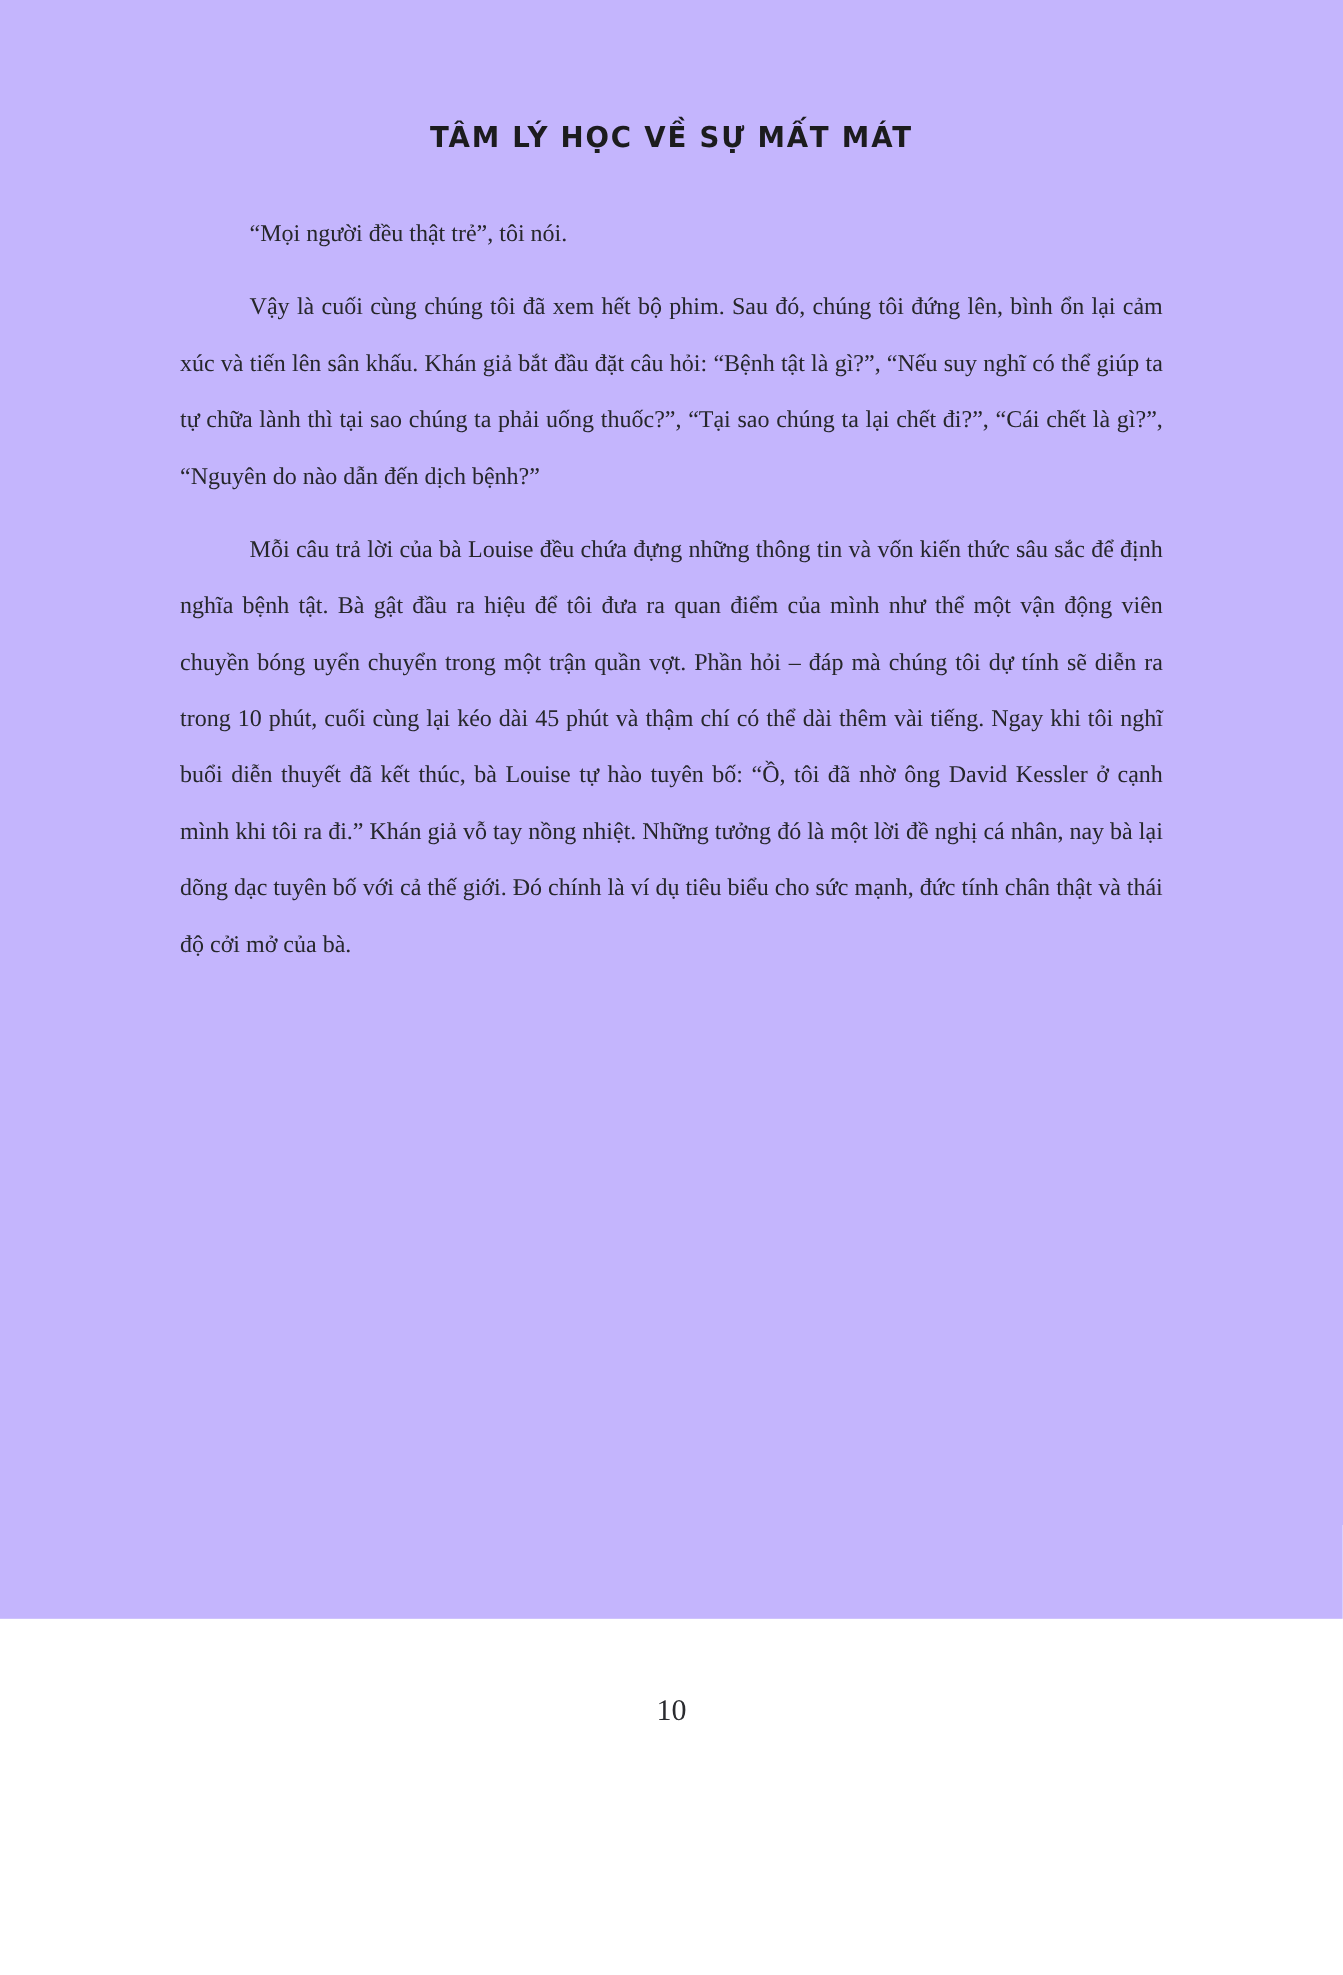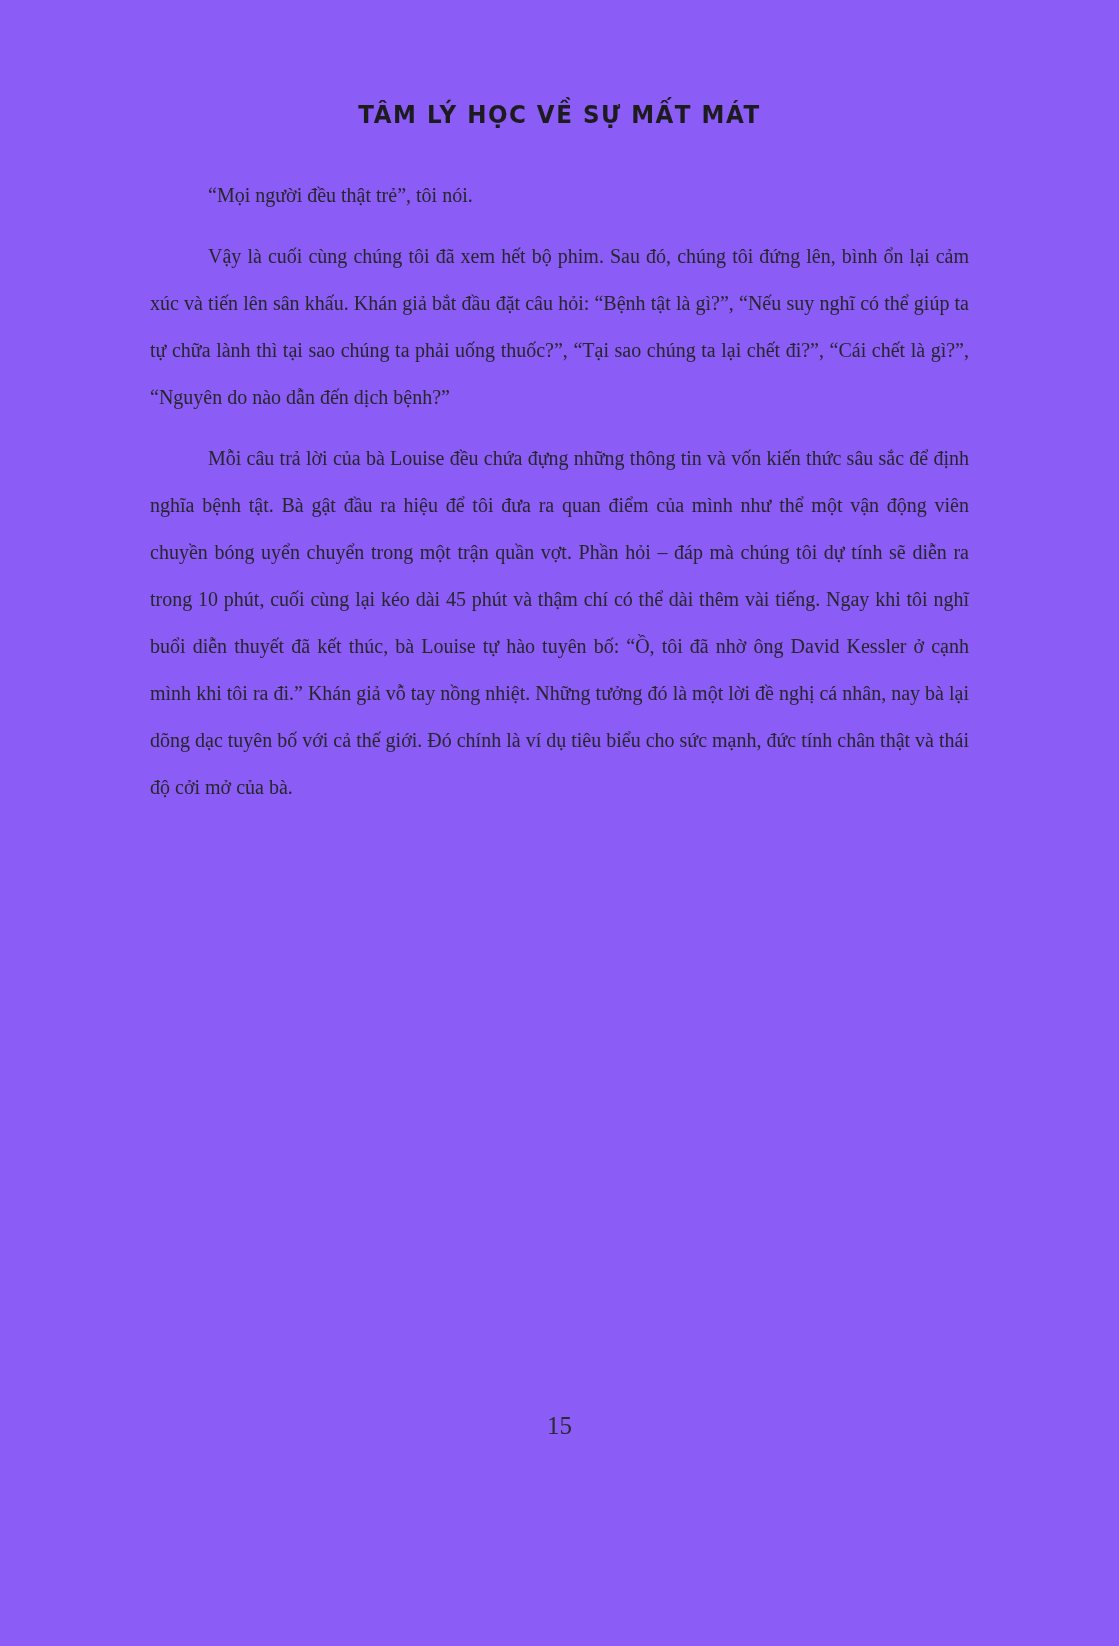--- a/index.html
+++ b/index.html
@@ -10,24 +10,24 @@
   body {
     width: 1119px;
     height: 1646px;
     font-family: "Liberation Serif", serif;
     color: #212226;
     overflow: hidden;
   }
   .page {
     position: relative;
     width: 1119px;
-    height: 1646px;
+    height: 1349px;
     box-sizing: border-box;
     padding: 102px 150px 0 150px;
-    background: #8b5cf6;
+    background: #c4b5fd;
   }
   .running-head {
     text-align: center;
     font-family: "DejaVu Sans", sans-serif;
     font-weight: 700;
     font-size: 23px;
     letter-spacing: 1.5px;
     color: #1c1c1e;
     transform: scaleY(1.04);
     margin: 0 0 44px 0;
@@ -61,15 +61,15 @@
 <div class="page">
 
   <div class="running-head">TÂM LÝ HỌC VỀ SỰ MẤT MÁT</div>
 
   <div class="body-text">
     <p class="para">“Mọi người đều thật trẻ”, tôi nói.</p>
     <p class="para">Vậy là cuối cùng chúng tôi đã xem hết bộ phim. Sau đó, chúng tôi đứng lên, bình ổn lại cảm xúc và tiến lên sân khấu. Khán giả bắt đầu đặt câu hỏi: “Bệnh tật là gì?”, “Nếu suy nghĩ có thể giúp ta tự chữa lành thì tại sao chúng ta phải uống thuốc?”, “Tại sao chúng ta lại chết đi?”, “Cái chết là gì?”, “Nguyên do nào dẫn đến dịch bệnh?”</p>
     <p class="para">Mỗi câu trả lời của bà Louise đều chứa đựng những thông tin và vốn kiến thức sâu sắc để định nghĩa bệnh tật. Bà gật đầu ra hiệu để tôi đưa ra quan điểm của mình như thể một vận động viên chuyền bóng uyển chuyển trong một trận quần vợt. Phần hỏi – đáp mà chúng tôi dự tính sẽ diễn ra trong 10 phút, cuối cùng lại kéo dài 45 phút và thậm chí có thể dài thêm vài tiếng. Ngay khi tôi nghĩ buổi diễn thuyết đã kết thúc, bà Louise tự hào tuyên bố: “Ồ, tôi đã nhờ ông David Kessler ở cạnh mình khi tôi ra đi.” Khán giả vỗ tay nồng nhiệt. Những tưởng đó là một lời đề nghị cá nhân, nay bà lại dõng dạc tuyên bố với cả thế giới. Đó chính là ví dụ tiêu biểu cho sức mạnh, đức tính chân thật và thái độ cởi mở của bà.</p>
   </div>
 
-  <div class="page-number">15</div>
+  <div class="page-number">10</div>
 
 </div>
 
 </body></html>

